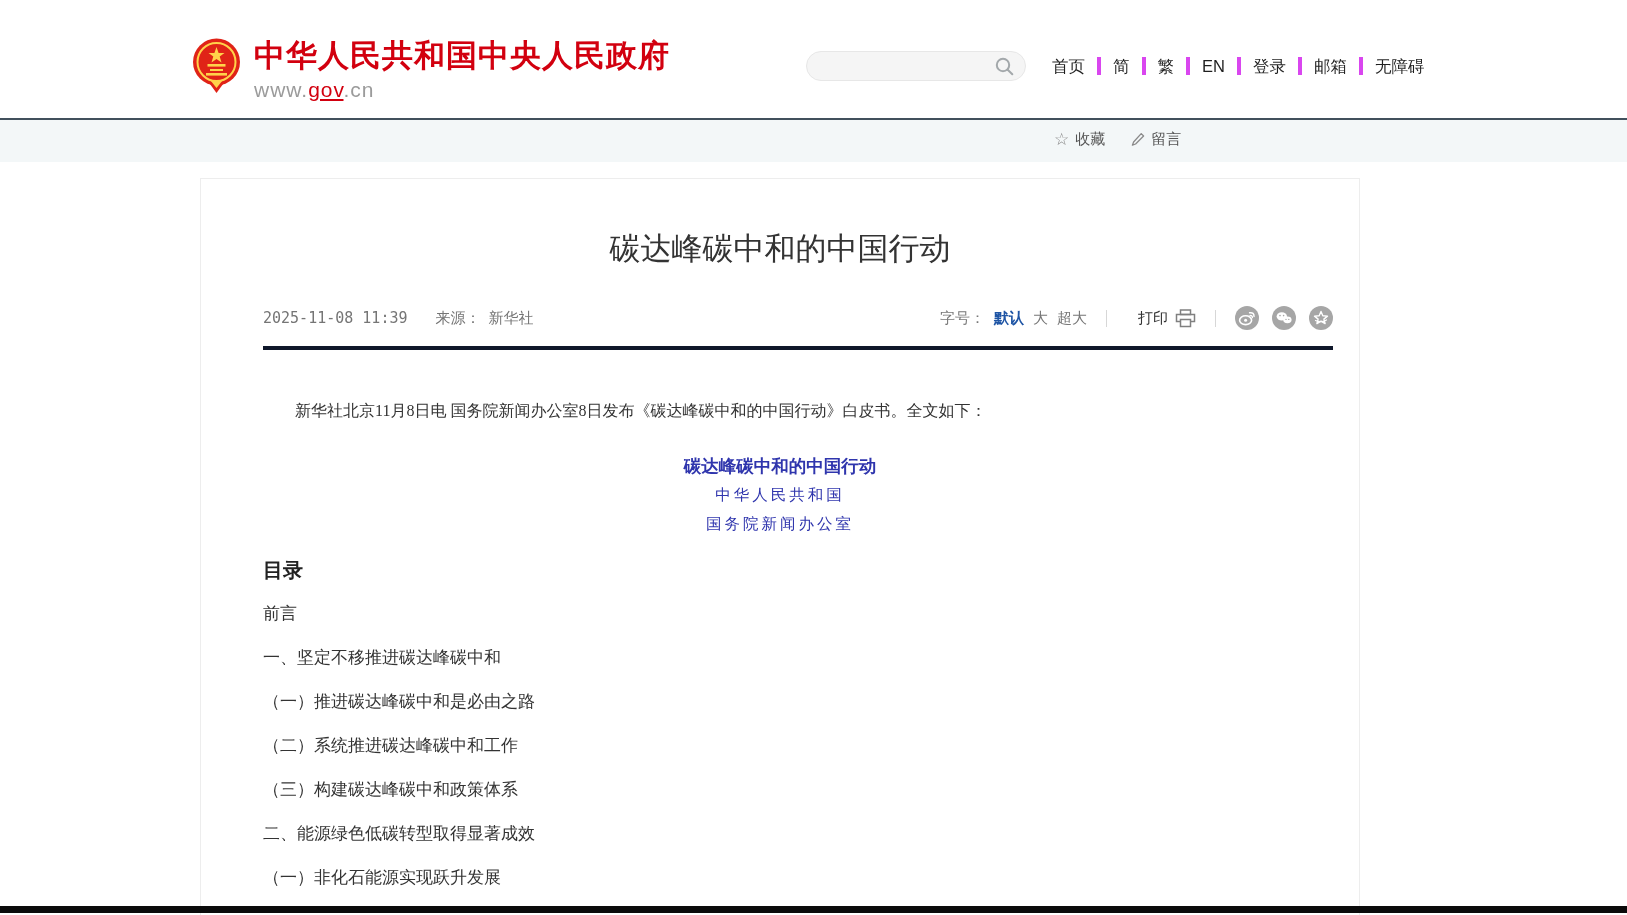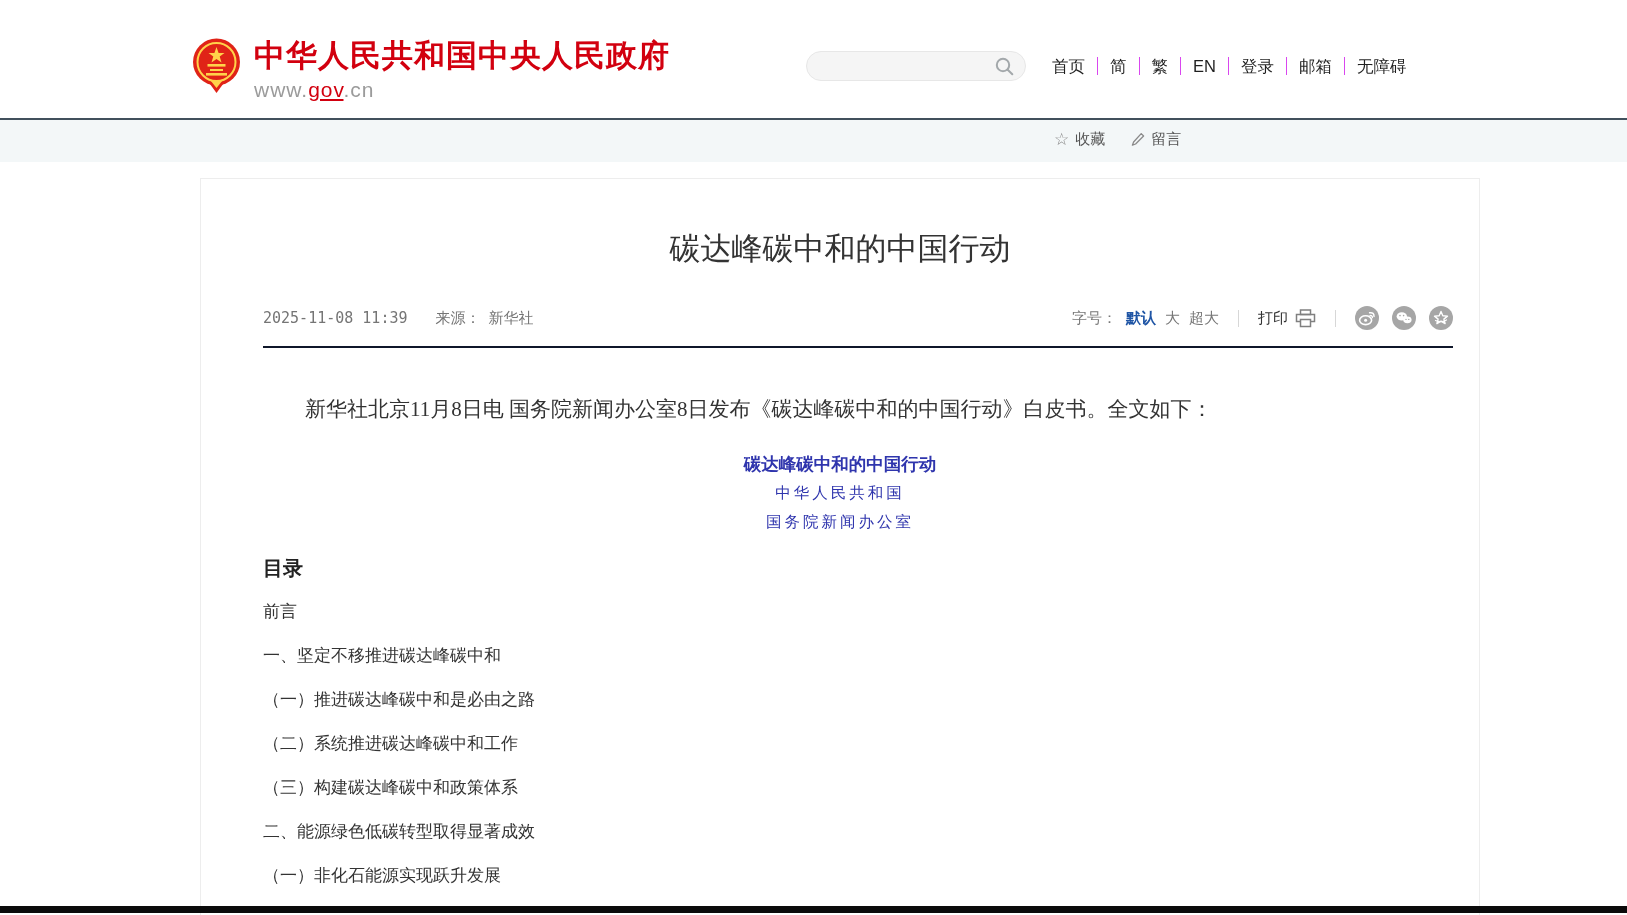--- a/index.html
+++ b/index.html
@@ -23,61 +23,61 @@
     position:absolute; left:806px; top:51px; width:220px; height:30px;
     background:#f5f5f5; border:1px solid #e7e7e7; border-radius:16px;
     display:flex; align-items:center; padding:0 11px;
   }
   .search input { flex:1; min-width:0; border:none; background:transparent; outline:none; font-size:14px; color:#333; }
   .search .mag { flex:none; margin-left:6px; cursor:pointer; }
 
   .top-nav { position:absolute; left:1040px; top:57px; display:flex; align-items:center; }
   .top-nav a {
     color:#1f1f1f; text-decoration:none; font-size:16.5px; line-height:18px;
-    padding:0 12px; border-right:1px solid #d946ef; white-space:nowrap; cursor:pointer;
+    padding:0 12px; border-right:4px solid #d946ef; white-space:nowrap; cursor:pointer;
   }
   .top-nav a:last-child { border-right:none; }
 
   
   .dark-line { position:absolute; top:118px; left:0; right:0; height:2px; background:#41505c; }
   .substrip  { position:absolute; top:120px; left:0; right:0; height:42px; background:#f3f7f8; }
   .strip-actions { position:absolute; left:1054px; top:130px; display:flex; gap:26px; }
   .strip-actions .act { display:flex; align-items:center; gap:6px; font-size:15px; color:#555; cursor:pointer; }
   .glyph { color:#8a8a8a; font-size:17px; line-height:17px; }
 
   
   .card {
-    position:absolute; left:200px; top:178px; width:1280px; height:737px;
+    position:absolute; left:200px; top:178px; width:1160px; height:737px;
     background:#fff; border:1px solid #ededed; border-bottom:none;
   }
   .article-title {
     margin:46px 60px 0; text-align:center;
     font-size:31px; font-weight:500; color:#333; line-height:48px;
   }
 
   .meta {
-    margin:33px 26px 0 62px; padding-bottom:16px; border-bottom:2px solid #0f172a;
+    margin:33px 26px 0 62px; padding-bottom:16px; border-bottom:4px solid #0f172a;
     display:flex; align-items:center; justify-content:space-between;
     font-size:15px; color:#777; line-height:20px;
   }
   .meta-left { display:flex; gap:28px; align-items:center; color:#757575;
                font-family:"DejaVu Sans Mono", monospace; font-size:15px; }
   .meta-left .src { display:flex; gap:8px; }
   .meta-right { display:flex; align-items:center; }
   .fs-label { color:#777; }
   .fs-opt { margin-left:9px; cursor:pointer; color:#777; }
   .fs-opt.sel { color:#1f55a5; font-weight:700; }
   .vdiv { width:1px; height:17px; background:#d7d7d7; margin:0 19px; }
-  .print { display:flex; align-items:center; gap:7px; color:#333; cursor:pointer; }
+  .print { display:flex; align-items:center; gap:7px; color:#333; cursor:pointer;margin-left:12px; }
   .share { display:flex; align-items:center; gap:13px; }
   .sicon { width:24px; height:24px; cursor:pointer; display:block; }
 
   
   .body-text { margin:0 62px; font-family:"Liberation Serif", serif; color:#333; }
-  .lead  { margin:48px 0 0; font-size:21px; line-height:26px; text-indent:2em; }
+  .lead  { margin:48px 0 0; font-size:16px; line-height:26px; text-indent:2em; }
   .doc-title { margin:29px 0 0; text-align:center; font-size:17.5px; line-height:26px; font-weight:700; color:#2f35ad; }
   .doc-line  { margin:3px 0 0;  text-align:center; font-size:15.5px; line-height:26px; color:#2f35ad; }
   .doc-kai   { letter-spacing:3px; }
   .toc-heading { margin:20px 0 0; font-size:20px; line-height:26px; font-weight:700; color:#222;
                  font-family:"Liberation Sans", sans-serif; }
   .toc p { margin:18px 0; font-size:17px; line-height:26px; }
 
   
   .bottom-bar { position:absolute; top:906px; left:0; width:100%; height:7px; background:#0b0b0b; }
 </style>

